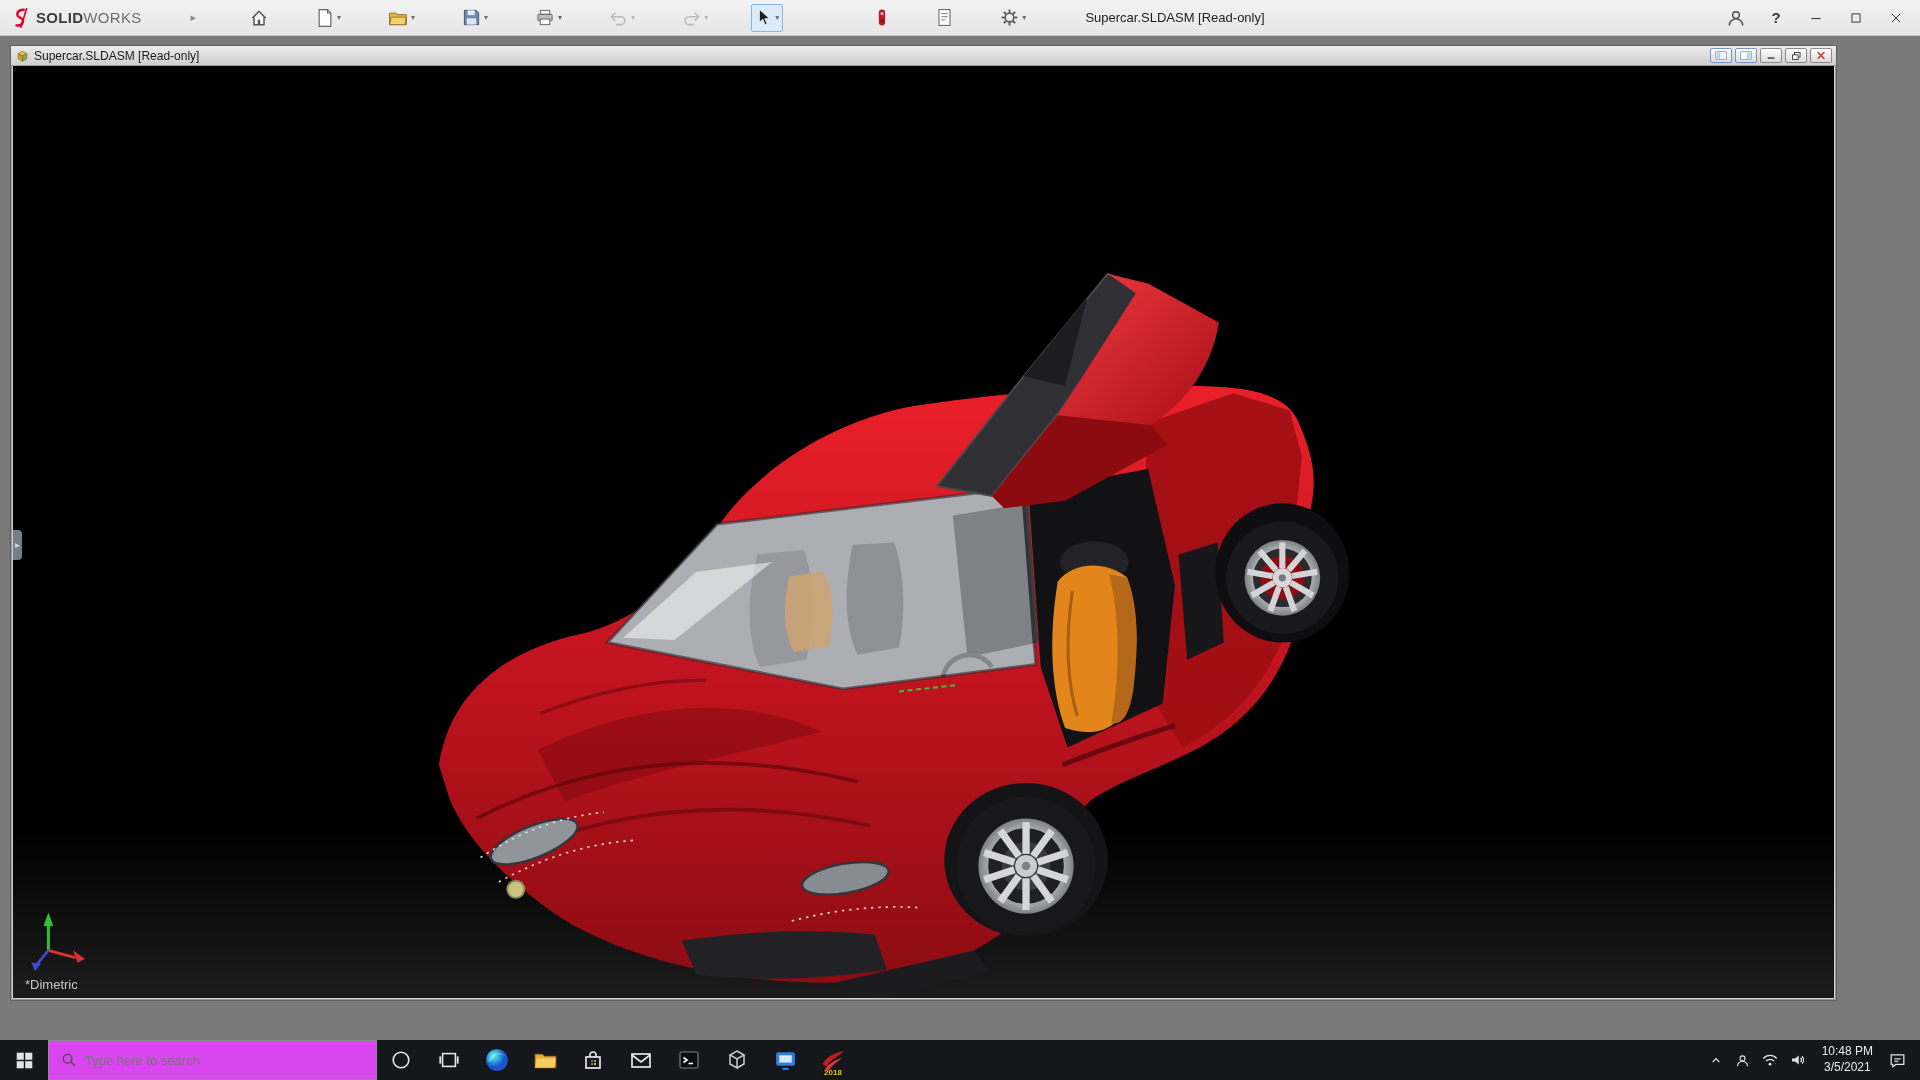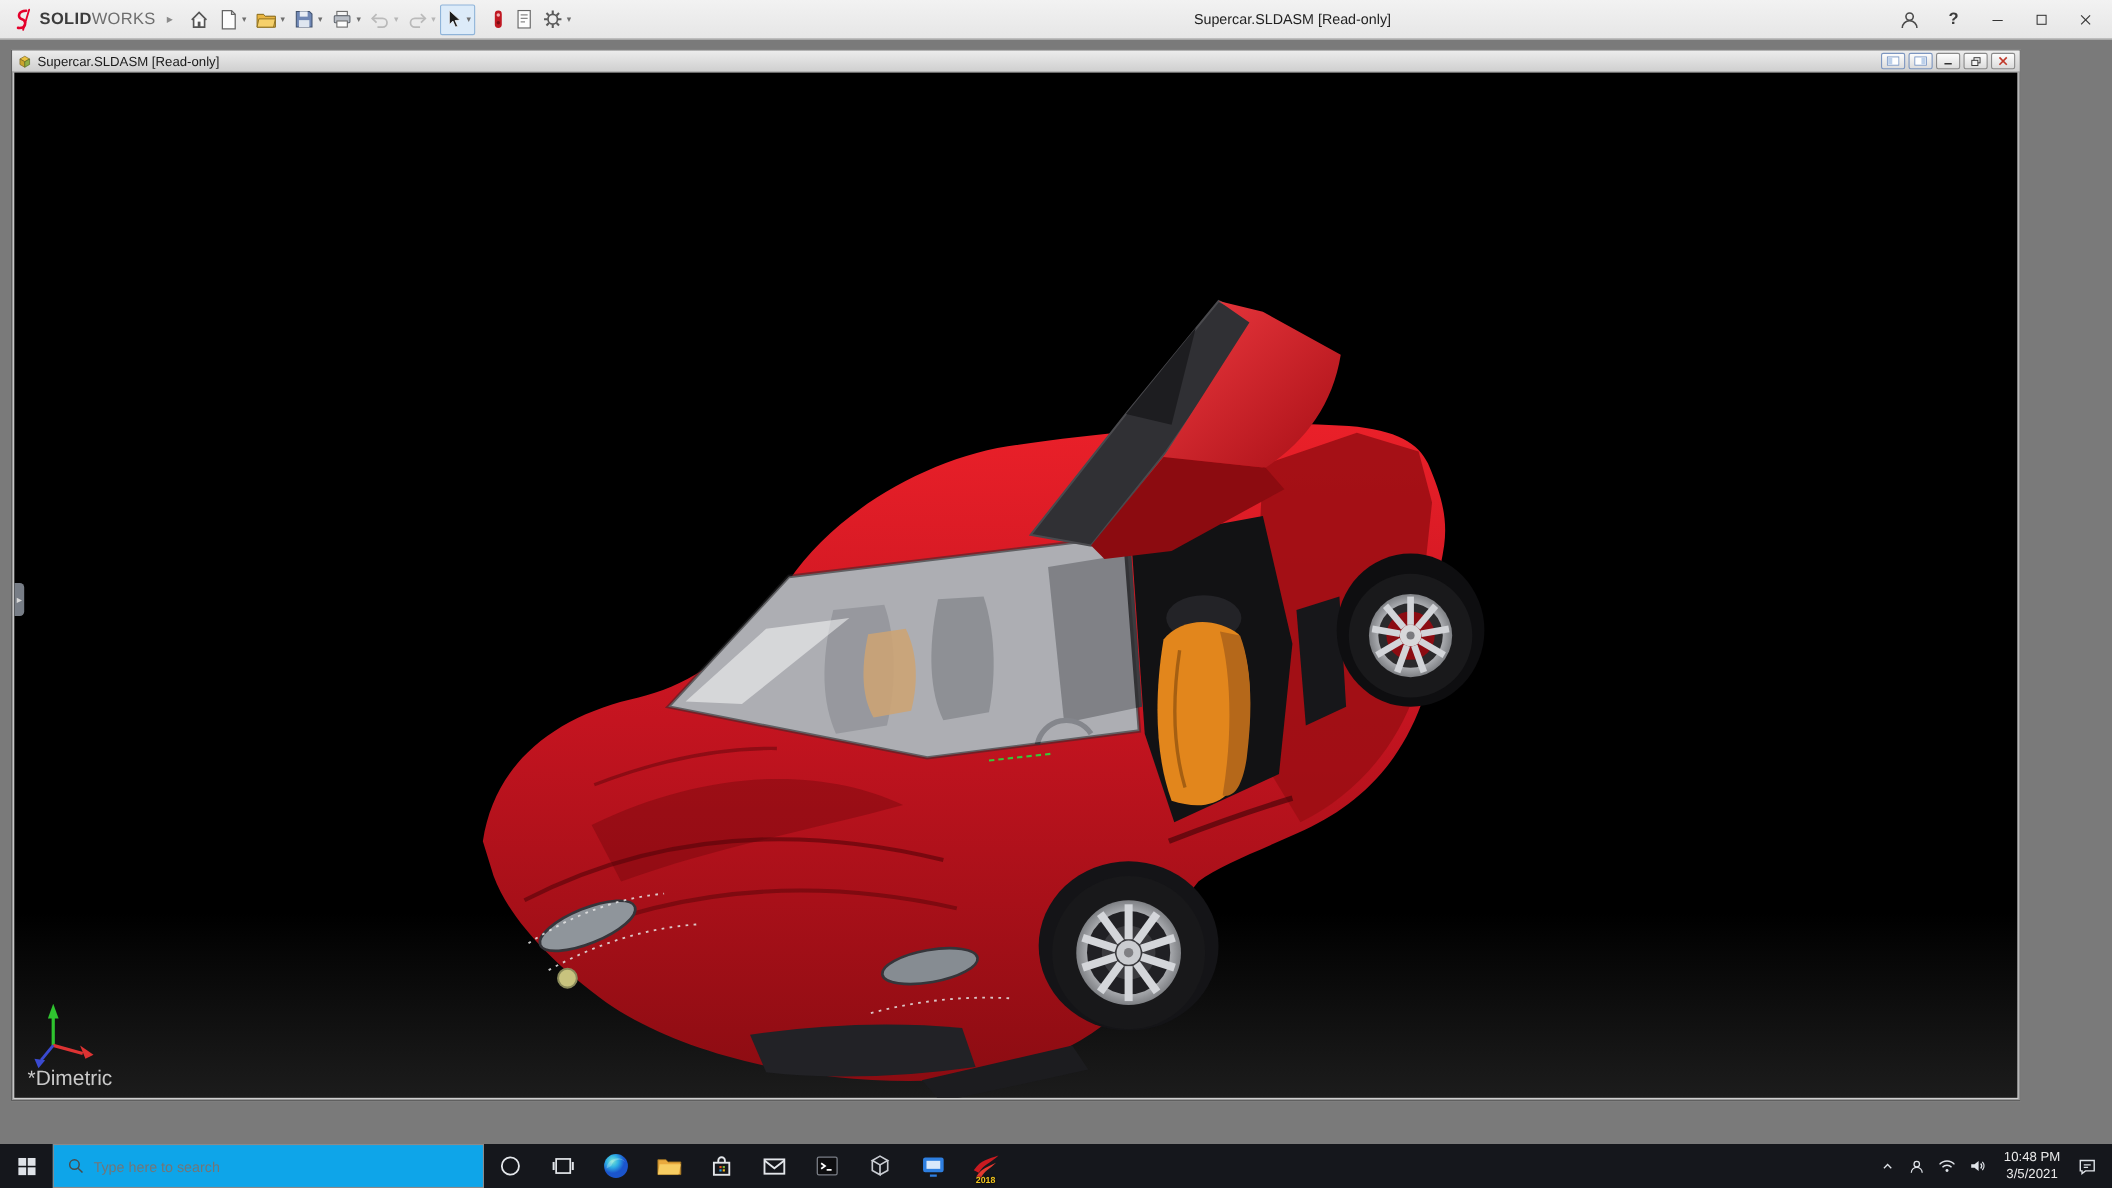--- a/index.html
+++ b/index.html
@@ -3,21 +3,21 @@
 <meta charset="utf-8">
 <style>
   * { margin:0; padding:0; box-sizing:border-box; }
   html,body { width:1920px; height:1080px; overflow:hidden; background:#000;
     font-family:"Liberation Sans", sans-serif; }
   #screen { position:relative; width:1920px; height:1080px; background:#7c7c7c; }
 
   
   #titlebar { position:absolute; top:0; left:0; right:0; height:36px;
     background:linear-gradient(#f2f2f2,#e6e6e6); border-bottom:1px solid #c9c9c9;
-    display:flex; align-items:center; padding:0 4px; z-index:30; }
+    display:flex; align-items:center; padding:0 4px; z-index:30;gap:39px; }
   .logo-area { display:flex; align-items:center; gap:4px; padding:0 8px 0 6px; }
   .brand { font-size:15px; letter-spacing:.3px; }
   .brand b { color:#3c3c3c; font-weight:700; }
   .brand span.lt { color:#6e6e6e; font-weight:400; }
   .tb-sep-arrow { color:#8a8a8a; font-size:11px; padding:0 10px 0 2px; cursor:pointer; }
   .tbtn { height:28px; display:flex; align-items:center; justify-content:center;
     padding:0 3px; border:1px solid transparent; border-radius:2px; cursor:pointer; }
   .tbtn.active { border-color:#8fb4d9; background:#dcebf9; }
   .tbtn.disabled { opacity:.42; }
   .drop { font-size:8px; color:#6e6e6e; margin-left:3px; }
@@ -37,30 +37,30 @@
     border-bottom:1px solid #9a9a9a; display:flex; align-items:center; padding:0 4px; }
   #docbar .dtitle { font-size:12px; color:#1a1a1a; margin-left:4px; }
   .doc-ctrls { margin-left:auto; display:flex; align-items:center; gap:3px; }
   .dbtn { width:22px; height:15px; background:linear-gradient(#fdfdfd,#dcdcdc);
     border:1px solid #8a8a8a; border-radius:2px; display:flex; align-items:center;
     justify-content:center; cursor:pointer; }
   .dbtn.pane { border-color:#7d96c0; }
   #viewport { position:absolute; left:2px; right:2px; top:20px; bottom:2px;
     background:linear-gradient(#000 0%, #000 82%, #1c1c1c 100%); overflow:hidden; }
   #car-svg { position:absolute; inset:0; width:100%; height:100%; }
-  #view-label { position:absolute; left:12px; bottom:6px; color:#c9c9c9; font-size:19px; }
+  #view-label { position:absolute; left:12px; bottom:6px; color:#c9c9c9; font-size:13px; }
   #fm-tab { position:absolute; left:0; top:464px; width:9px; height:30px; background:#777d86;
     border-radius:0 4px 4px 0; display:flex; align-items:center; justify-content:center;
     cursor:pointer; color:#d8d8d8; font-size:8px; }
 
   
   #taskbar { position:absolute; left:0; right:0; bottom:0; height:40px; background:#15171c;
     display:flex; align-items:stretch; z-index:40; }
   .start-btn { width:48px; display:flex; align-items:center; justify-content:center; cursor:pointer; }
-  .search-box { width:392px; background:#0ea5e9; display:flex; align-items:center; gap:8px;
+  .search-box { width:329px; background:#d946ef; display:flex; align-items:center; gap:8px;
     padding-left:12px; border:1px solid #8a8a8a; }
   .search-box input { border:none; outline:none; font-size:13px; color:#333; width:240px;
     font-family:"Liberation Sans",sans-serif; background:transparent; }
   .task-icon { width:48px; display:flex; align-items:center; justify-content:center; cursor:pointer; position:relative; }
   .sw-badge { position:absolute; bottom:3px; left:50%; transform:translateX(-50%);
     font-size:8px; font-weight:700; color:#f2c51d; text-shadow:0 0 2px #000; }
   .tray { margin-left:auto; display:flex; align-items:center; }
   .tray-btn { height:40px; display:flex; align-items:center; justify-content:center;
     cursor:pointer; padding:0 5px; }
   .clock { text-align:center; color:#eaeaea; font-size:12px; line-height:1.3;

